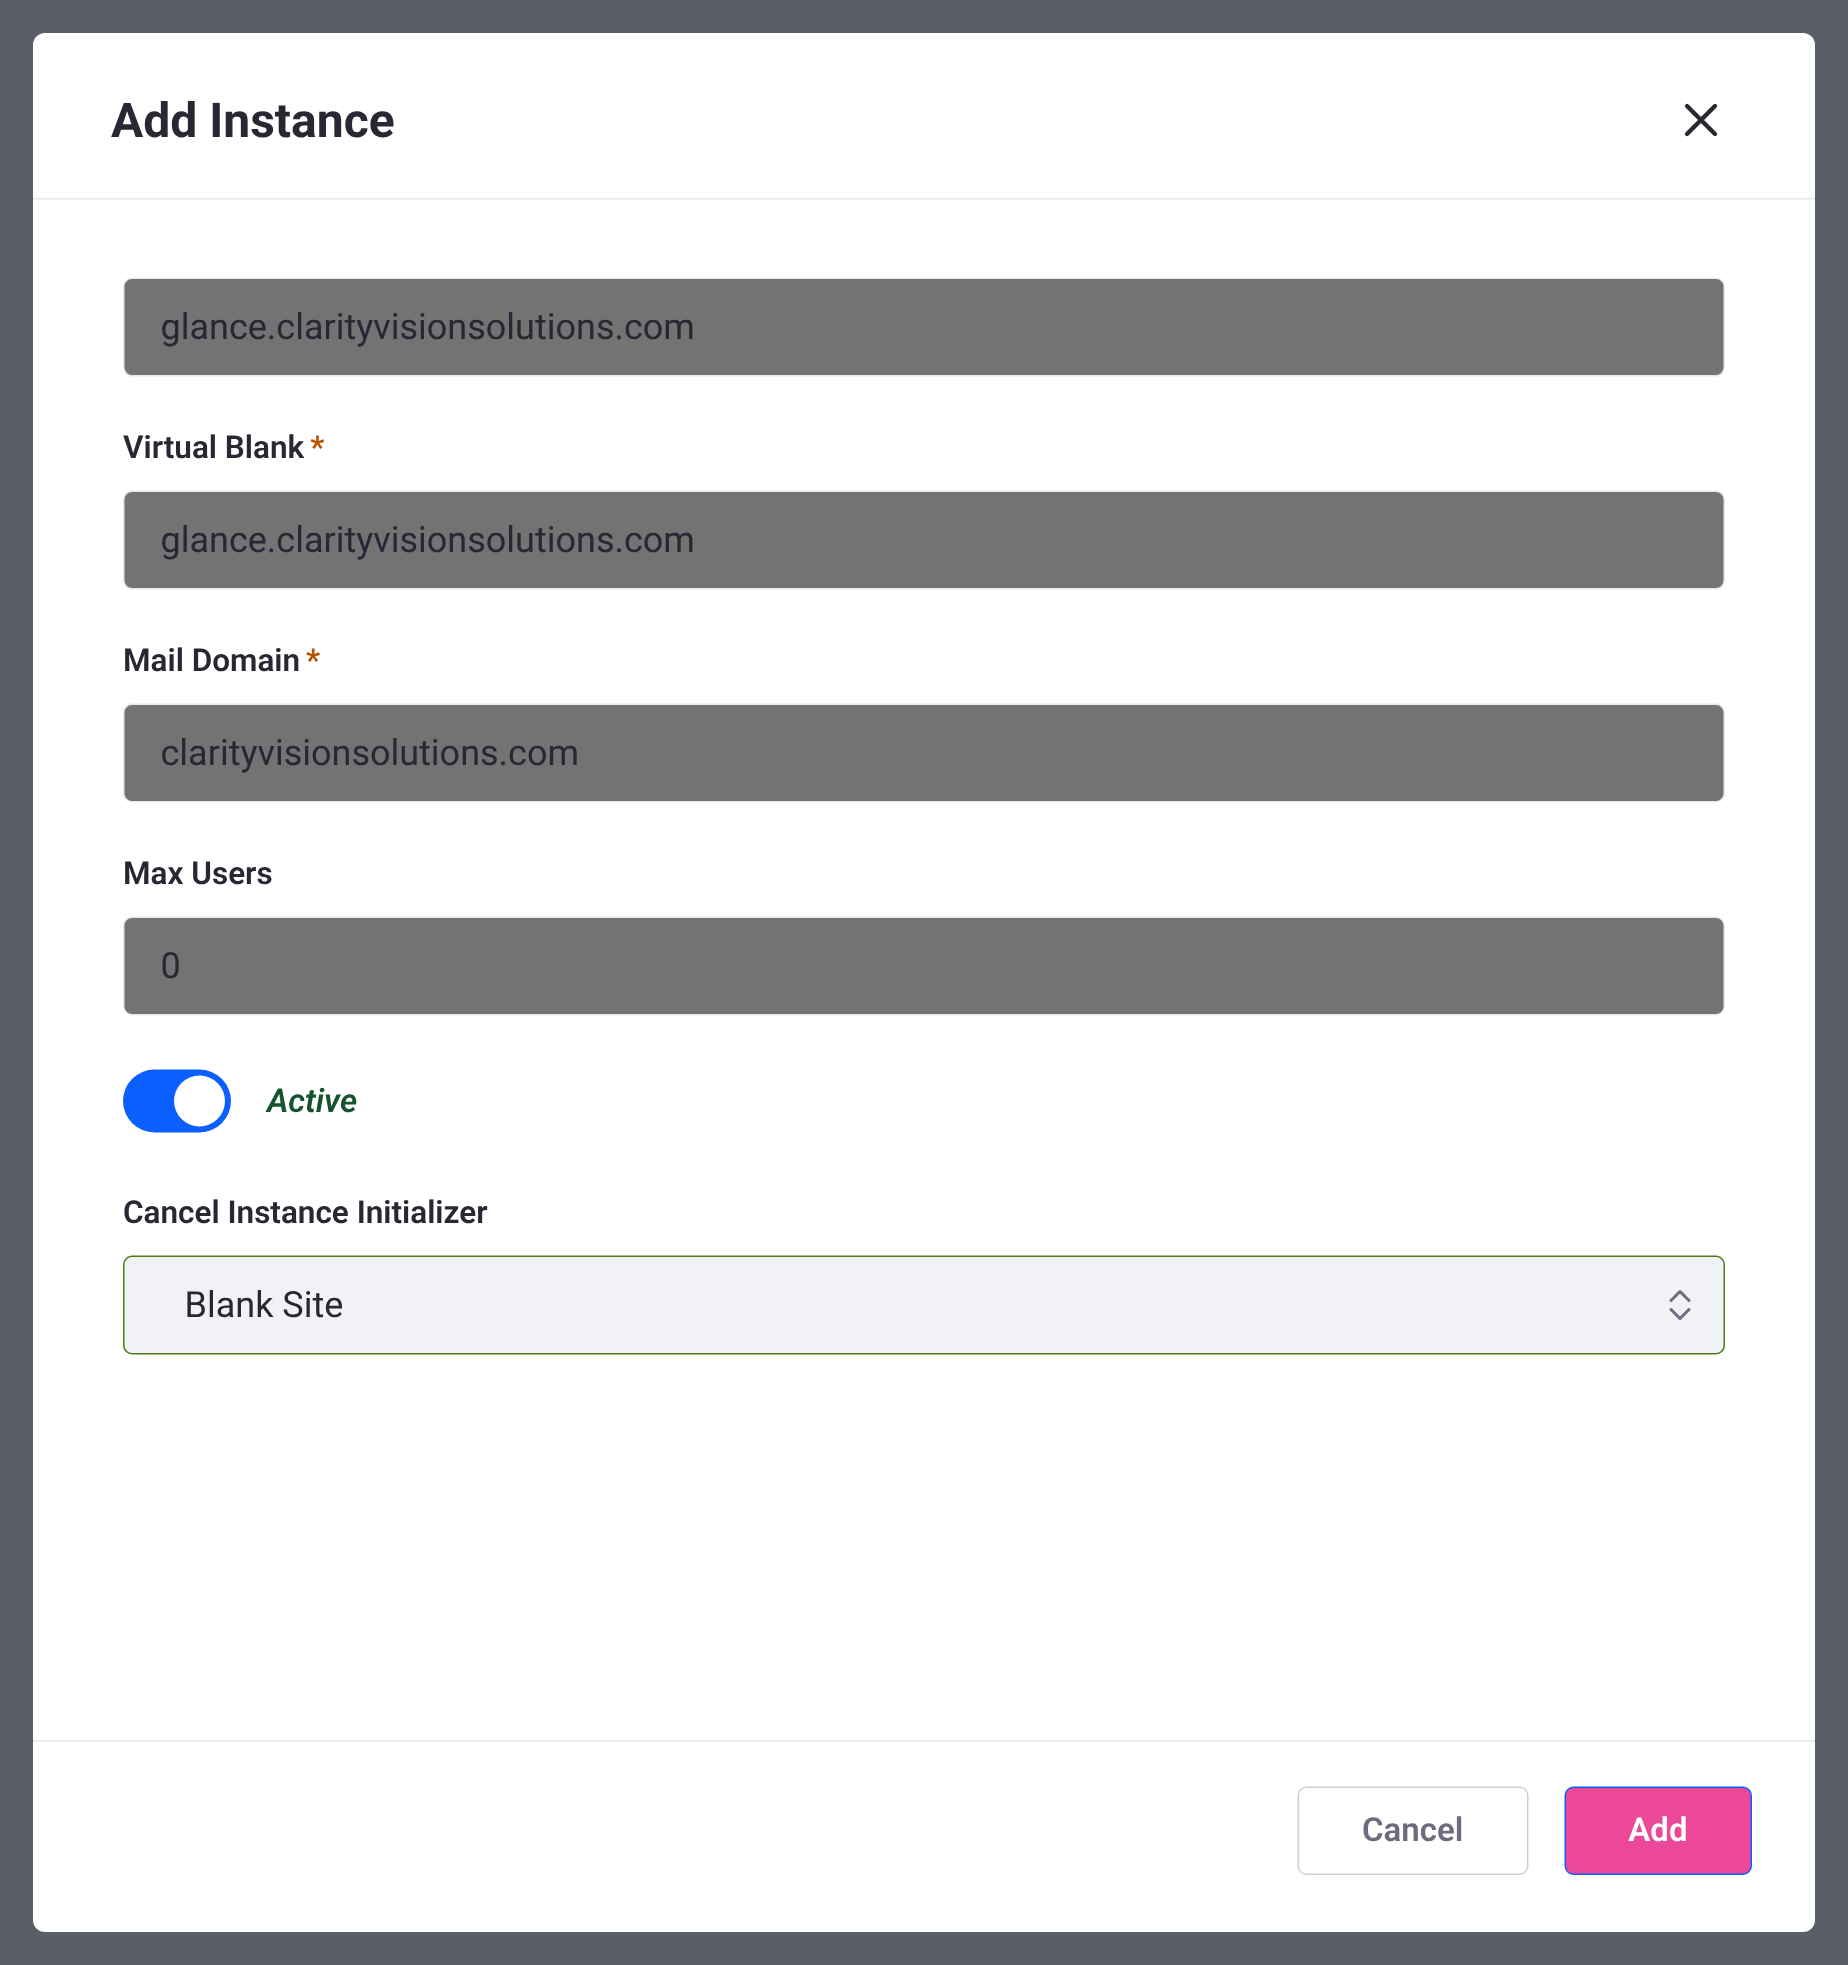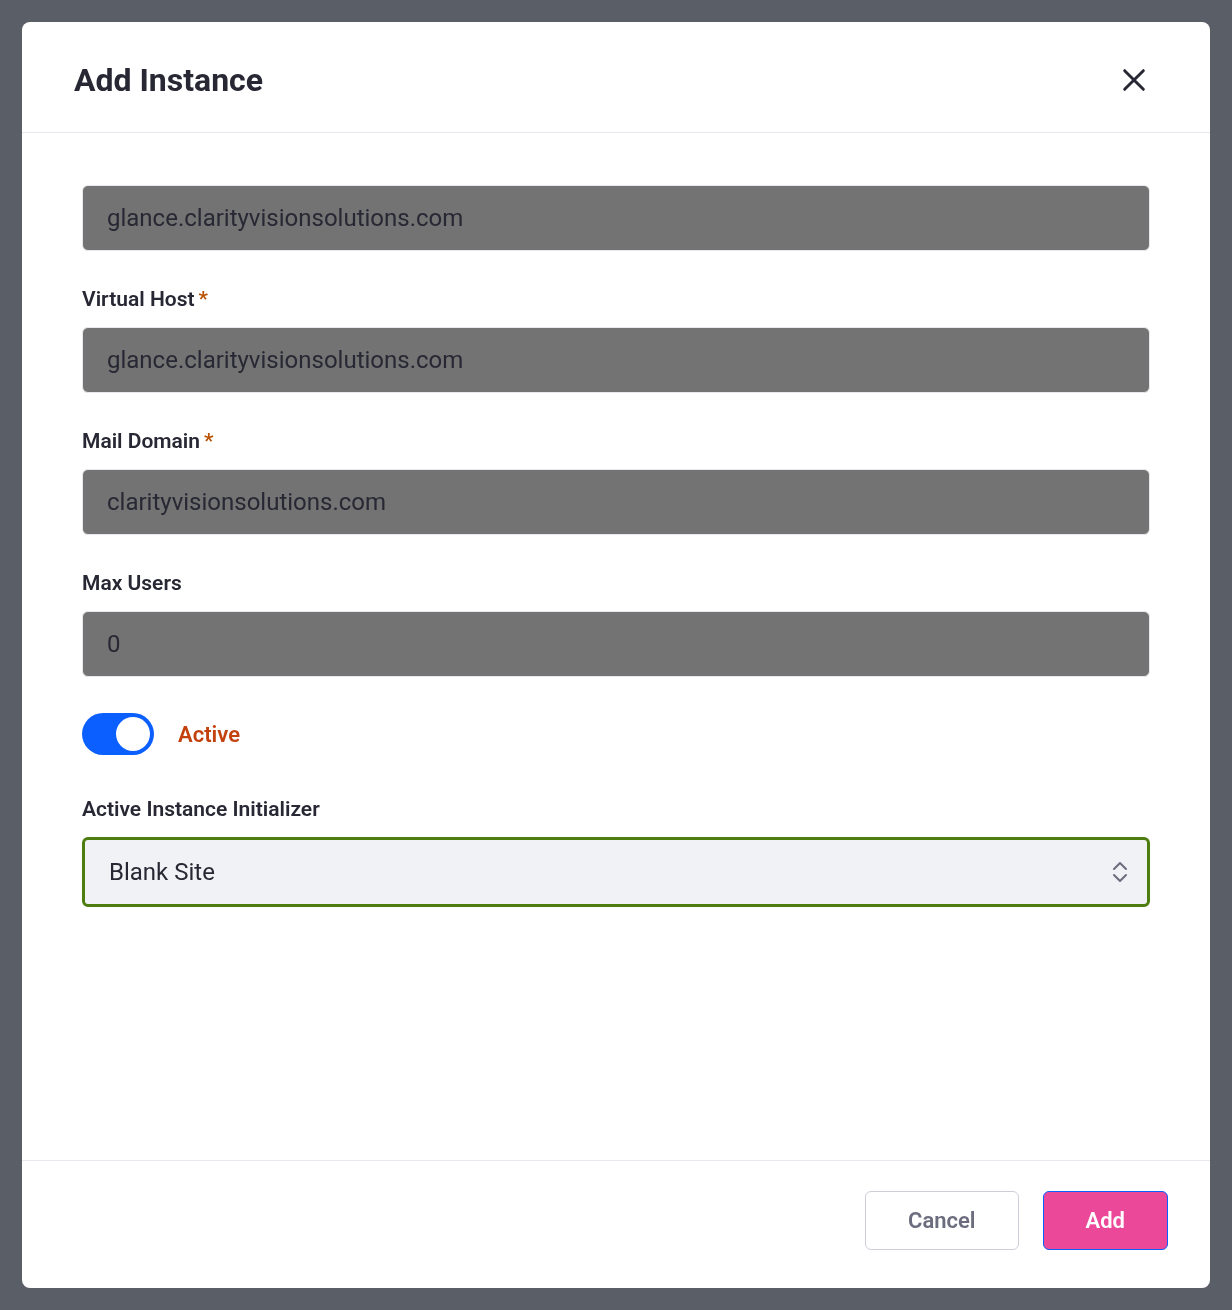--- a/index.html
+++ b/index.html
@@ -102,33 +102,34 @@
       right: 4px;
       top: 4px;
       width: 34px;
       height: 34px;
       background: #ffffff;
       border-radius: 50%;
     }
     .toggle-label {
       font-size: 22px;
       font-weight: 600;
-      color: #c2410c;
+      color: #14532d;
+      font-style: italic;
     }
     .select-wrapper {
       position: relative;
       width: 100%;
     }
     .form-select {
       width: 100%;
-      padding: 18px 50px 18px 24px;
+      padding: 18px 50px 18px 40px;
       font-size: 24px;
       color: #272833;
       background: #f1f2f5;
-      border: 3px solid #4d7c0f;
+      border: 1px solid #4d7c0f;
       border-radius: 6px;
       font-family: inherit;
       appearance: none;
       -webkit-appearance: none;
       cursor: pointer;
     }
     .select-arrows {
       position: absolute;
       right: 22px;
       top: 50%;
@@ -182,21 +183,21 @@
   </div>
 
   <div class="modal-body">
 
     <div class="form-group">
       <input type="text" class="form-input" value="glance.clarityvisionsolutions.com" style="">
     </div>
 
     <div class="form-group">
       <label class="form-label">
-        <span>Virtual Host</span><span class="required-asterisk">*</span>
+        <span>Virtual Blank</span><span class="required-asterisk">*</span>
       </label>
       <input type="text" class="form-input" value="glance.clarityvisionsolutions.com" style="">
     </div>
 
     <div class="form-group">
       <label class="form-label">
         <span>Mail Domain</span><span class="required-asterisk">*</span>
       </label>
       <input type="text" class="form-input" value="clarityvisionsolutions.com" style="">
     </div>
@@ -207,21 +208,21 @@
     </div>
 
     <div class="toggle-group">
       <button class="toggle">
         <span class="toggle-knob"></span>
       </button>
       <span class="toggle-label">Active</span>
     </div>
 
     <div class="form-group">
-      <label class="form-label">Active Instance Initializer</label>
+      <label class="form-label">Cancel Instance Initializer</label>
       <div class="select-wrapper">
         <select class="form-select">
           <option>Blank Site</option>
         </select>
         <span class="select-arrows">
           <svg viewBox="0 0 16 10">
               <path d="M2 8 L8 2 L14 8" fill="none" stroke="#6b6c7e" stroke-width="2" stroke-linecap="round" stroke-linejoin="round"></path>
             </svg>
           <svg viewBox="0 0 16 10">
               <path d="M2 2 L8 8 L14 2" fill="none" stroke="#6b6c7e" stroke-width="2" stroke-linecap="round" stroke-linejoin="round"></path>

